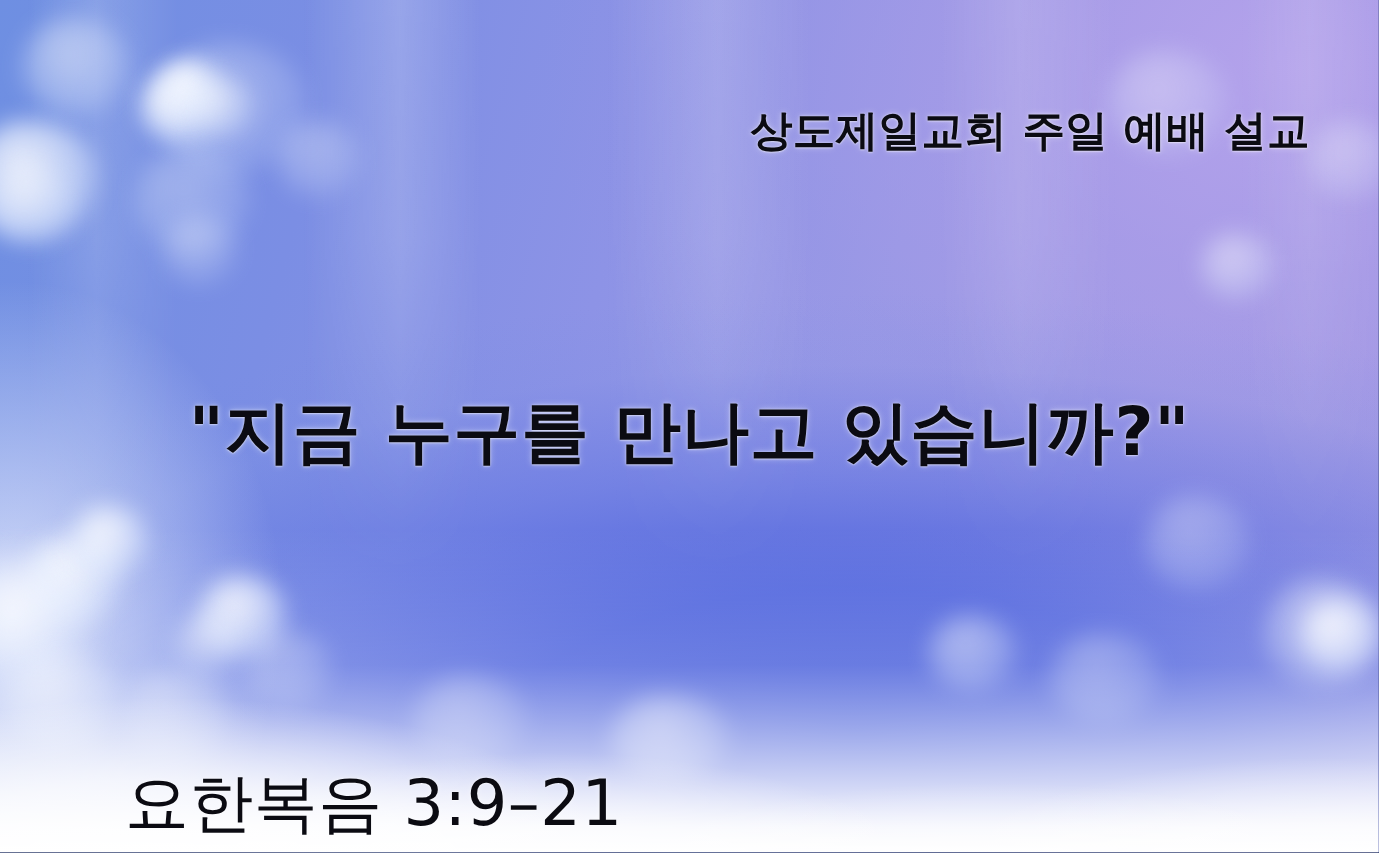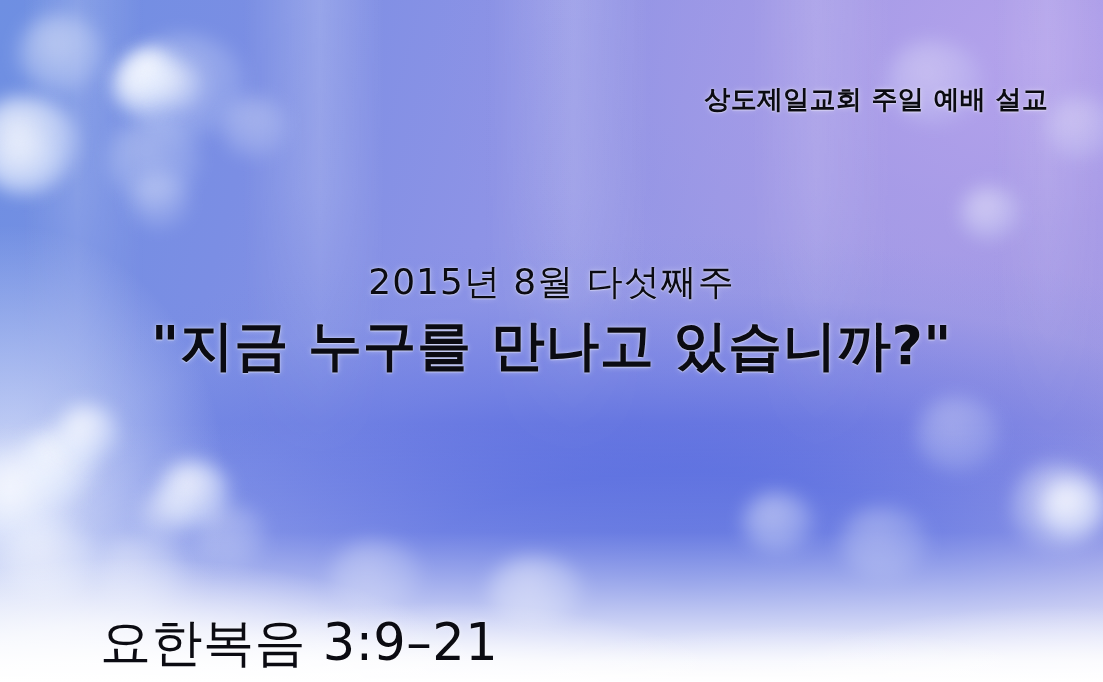--- a/index.html
+++ b/index.html
@@ -120,21 +120,21 @@
     font-weight: 700;
     text-shadow:
       0 0 2px rgba(255,255,255,0.55),
       0 0 6px rgba(255,255,255,0.40),
       0 1px 1px rgba(255,255,255,0.30);
   }
 
   #header-line {
     top: 82px;
     right: 55px;
-    font-size: 26px;
+    font-size: 34px;
     letter-spacing: 0.3px;
     margin-left: 26px;
   }
 
   #date-line {
     top: 258px;
     left: 0;
     right: 0;
     text-align: center;
     font-size: 36px;
@@ -204,19 +204,18 @@
   <div class="bokeh dim" style="left:840px; top:506px; width:88px;  height:72px;"></div>
   <div class="bokeh faint" style="left:742px; top:492px; width:72px;  height:60px;"></div>
   <div class="bokeh dim" style="left:1046px;top:96px;  width:70px;  height:64px;"></div>
   <div class="bokeh faint" style="left:960px; top:186px; width:60px;  height:54px;"></div>
   <div class="bokeh dim" style="left:886px; top:40px;  width:96px;  height:84px;"></div>
 
   <div class="bg-layer bg-mist"></div>
 
   <div class="txt" id="header-line">상도제일교회 주일 예배 설교</div>
 
-  <div class="txt" id="date-line">2015년 8월 다섯째주</div>
 
   <div class="txt" id="sermon-title">"지금 누구를 만나고 있습니까?"</div>
 
   <div class="txt" id="scripture-ref">요한복음 3:9–21</div>
 
 </div>
 
 </body></html>

